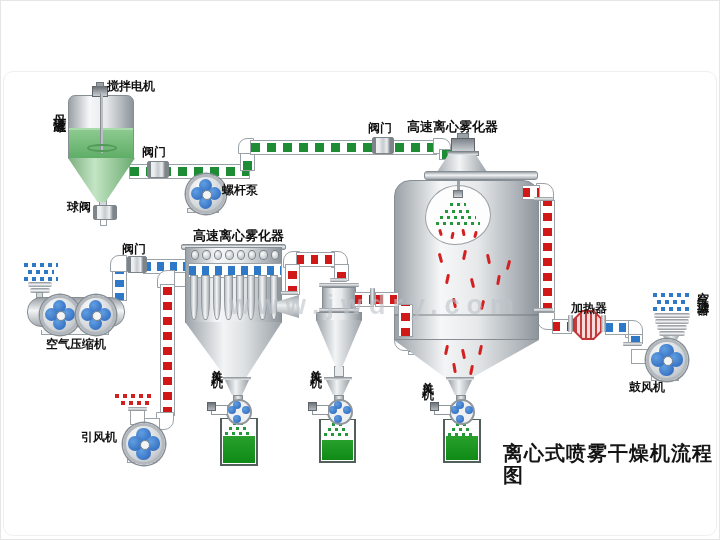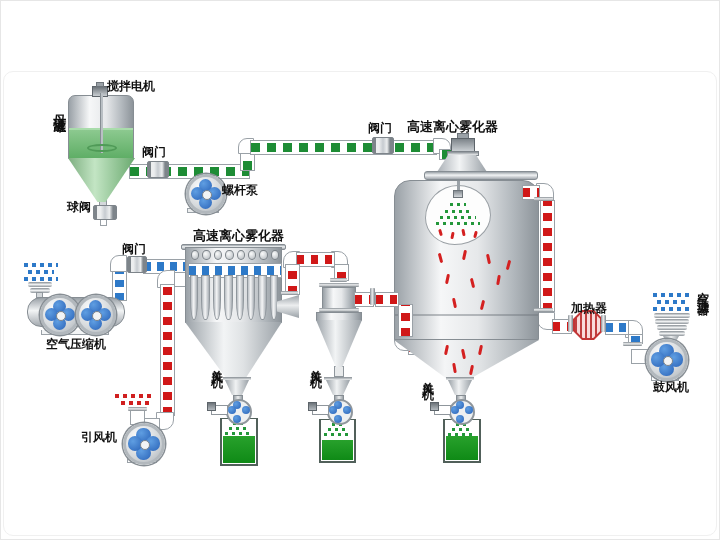--- a/index.html
+++ b/index.html
@@ -67,20 +67,21 @@
   .al .side{position:absolute;left:4px;top:28px;width:15px;height:8px;background:#fff;border:1px solid #8f969c;}
   .al .hdl{position:absolute;left:0;top:25px;width:7px;height:7px;background:linear-gradient(180deg,#6d747a,#b3b9be);border:1px solid #5d646a;}
 </style>
 </head>
 <body>
 
 <div id="canvas">
 
   <div class="abs" style="left:2px;top:70px;width:714px;height:465px;border:1px solid #f0f0f0;border-radius:10px;"></div>
 
+  <div id="wm-url">www.jwdry.com</div>
 
   <div class="lb" style="left:106px;top:78px;">搅拌电机</div>
   <div class="abs" style="left:91px;top:85px;width:16px;height:11px;background:linear-gradient(180deg,#6d747a,#c9ced2);border:1px solid #5d646a;z-index:3;"></div>
   <div class="abs" style="left:95px;top:81px;width:8px;height:5px;background:#9aa1a7;border:1px solid #6d747a;z-index:3;"></div>
   <div class="abs silh" style="left:67px;top:94px;width:66px;height:64px;border-radius:7px 7px 0 0;z-index:2;"></div>
   <div class="abs" style="left:68px;top:127px;width:64px;height:30px;background:linear-gradient(180deg,#8cc98f,#5fae66);border-top:2px solid #a9dcab;z-index:2;"></div>
   <div class="abs" style="left:99px;top:92px;width:3px;height:60px;background:#b9bfc4;border-left:1px solid #868d93;z-index:3;"></div>
   <div class="abs" style="left:86px;top:143px;width:30px;height:8px;border:2px solid #4f9a57;border-radius:50%;z-index:3;"></div>
   <div class="lb vert" style="left:50px;top:103px;font-size:13px;">母液罐</div>
   <div class="abs clip" style="left:67px;top:157px;width:67px;height:44px;clip-path:polygon(0 0,100% 0,56% 100%,44% 100%);
@@ -185,21 +186,21 @@
   <div class="abs" style="left:666px;top:343px;width:9px;height:5px;background:#fff;border:1px solid #9aa1a7;z-index:2;"></div>
   <div class="lb vert" style="left:694px;top:281px;">空气过滤器</div>
   <div class="fan" style="left:645px;top:338px;width:36px;height:36px;">
     <i class="blade b1"></i>
       <i class="blade b2"></i>
       <i class="blade b3"></i>
       <i class="blade b4"></i>
       <i class="hub"></i>
   </div>
   <div class="abs" style="left:650px;top:372px;width:28px;height:8px;border:1px solid #9aa1a7;border-top:none;z-index:1;"></div>
-  <div class="lb" style="left:652px;top:379px;">鼓风机</div>
+  <div class="lb" style="left:628px;top:379px;">鼓风机</div>
 
   <div class="lb big" style="left:192px;top:227px;">高速离心雾化器</div>
   <div class="abs silv" style="left:180px;top:243px;width:105px;height:6px;border-radius:2px;z-index:2;"></div>
   <div class="abs silh" style="left:184px;top:246px;width:97px;height:76px;z-index:2;"></div>
   <div class="abs" style="left:190px;top:249px;width:88px;height:10px;display:flex;gap:3px;z-index:3;">
     <i style="flex:1;border-radius:50%;background:radial-gradient(circle at 35% 35%,#fafbfb,#b3b9be);border:1px solid #7d848a;"></i>
     <i style="flex:1;border-radius:50%;background:radial-gradient(circle at 35% 35%,#fafbfb,#b3b9be);border:1px solid #7d848a;"></i>
     <i style="flex:1;border-radius:50%;background:radial-gradient(circle at 35% 35%,#fafbfb,#b3b9be);border:1px solid #7d848a;"></i>
     <i style="flex:1;border-radius:50%;background:radial-gradient(circle at 35% 35%,#fafbfb,#b3b9be);border:1px solid #7d848a;"></i>
     <i style="flex:1;border-radius:50%;background:radial-gradient(circle at 35% 35%,#fafbfb,#b3b9be);border:1px solid #7d848a;"></i>
@@ -354,13 +355,14 @@
   <div class="fan" style="left:75px;top:294px;width:34px;height:34px;">
     <i class="blade b1"></i>
       <i class="blade b2"></i>
       <i class="blade b3"></i>
       <i class="blade b4"></i>
       <i class="hub"></i>
   </div>
   <div class="abs" style="left:40px;top:329px;width:68px;height:5px;border:1px solid #9aa1a7;border-top:none;background:#f2f4f5;z-index:1;"></div>
   <div class="lb" style="left:45px;top:336px;text-align:right;">空气压缩机</div>
 
+  <div id="caption" style="left:502px;top:441px;">离心式喷雾干燥机流程图</div>
 </div>
 
 </body></html>

